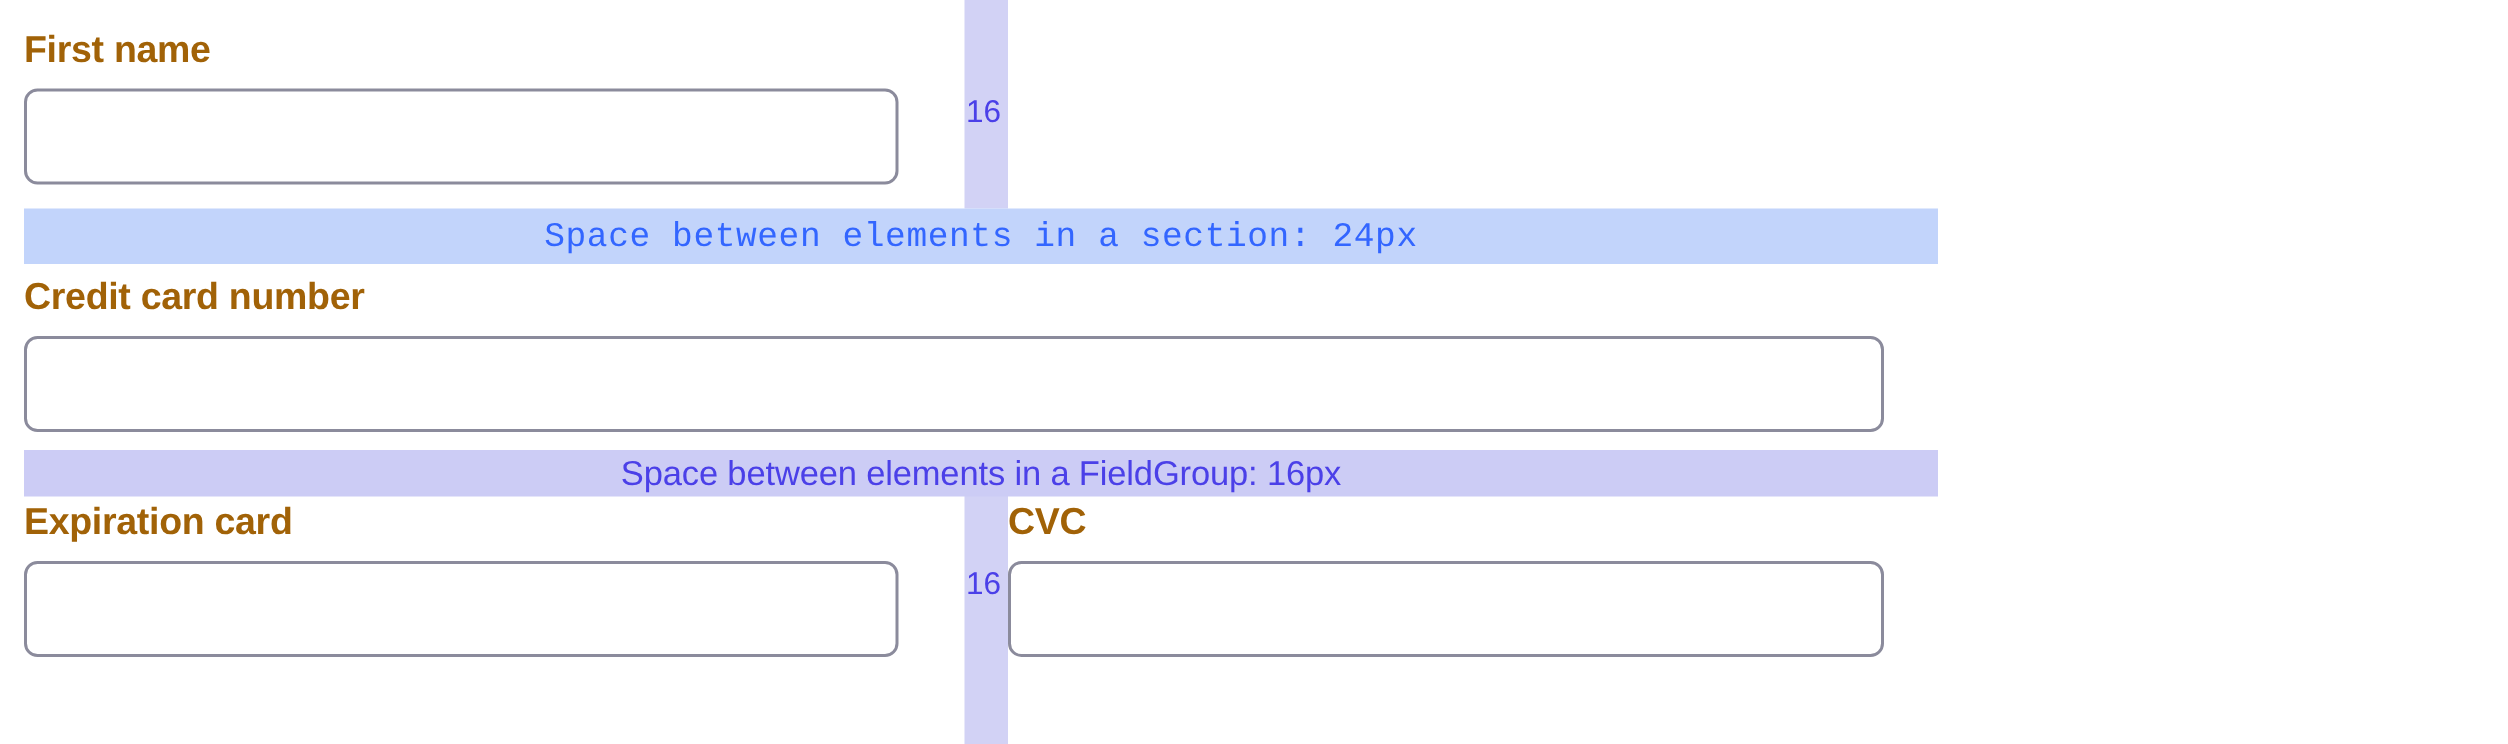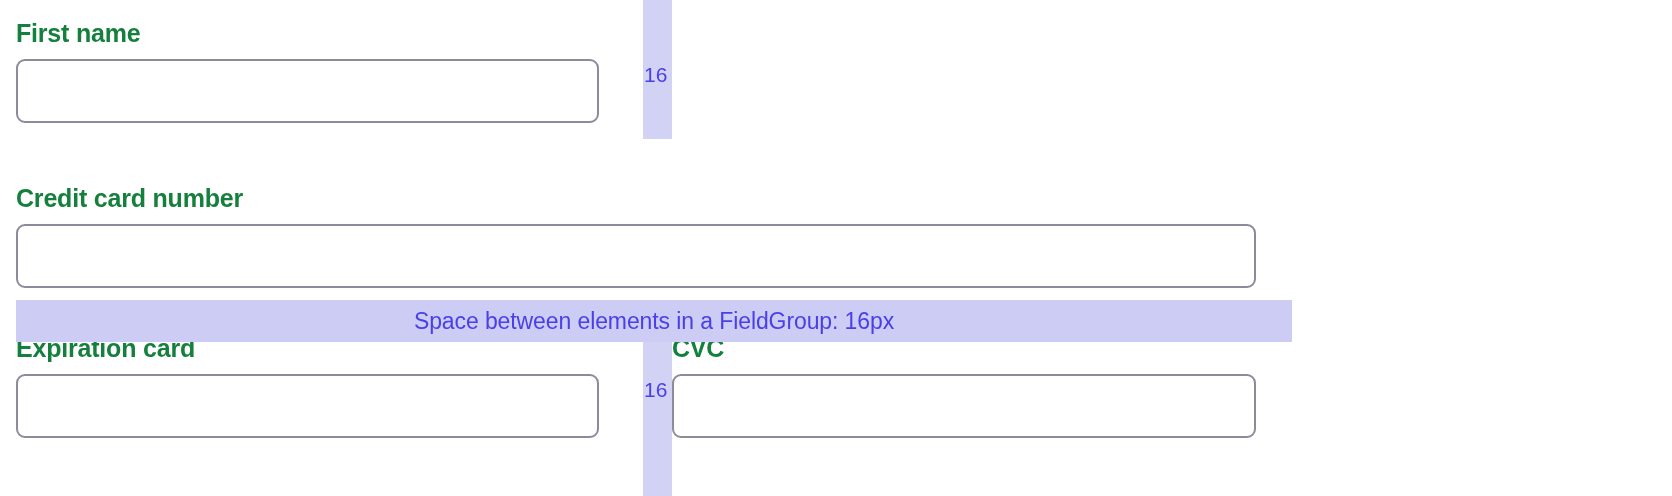--- a/index.html
+++ b/index.html
@@ -51,21 +51,21 @@
     position: absolute;
     top: 0;
   }
   .field.left  { left: 16px;  width: 583px; }
   .field.right { left: 672px; width: 584px; }
   .field.full  { left: 16px;  width: 1240px; }
 
   .field-label {
     font-size: 25px;
     font-weight: bold;
-    color: #15803d;
+    color: #a16207;
     line-height: 30px;
     letter-spacing: -0.2px;
     margin: 0 0 11px 0;
     white-space: nowrap;
   }
 
   .field-input {
     display: block;
     box-sizing: border-box;
     width: 100%;
@@ -123,29 +123,32 @@
   <div class="gap-band" style="top: 0px; height: 139px; background: rgb(210, 210, 245);"></div>
   <div class="gap-band-label" style="top: 64px; color: rgb(75, 64, 232);">16</div>
 
   <div class="row" style="top:18px; height:121px;">
     <div class="field left">
       <div class="field-label">First name</div>
       <input class="field-input" type="text" placeholder="" style="">
     </div>
   </div>
 
+  <div class="anno-band anno-section" style="top: 139px; height: 37px; background: rgb(194, 212, 251);">
+    <span class="anno-text" style="color: rgb(51, 102, 255);">Space between elements in a section: 24px</span>
+  </div>
 
   <div class="row" style="top:183px; height:115px;padding-left:40px;">
     <div class="field full">
       <div class="field-label">Credit card number</div>
       <input class="field-input" type="text" placeholder="" style="">
     </div>
   </div>
 
-  <div class="anno-band anno-fieldgroup" style="top: 300px; height: 42px; background: rgb(204, 204, 245);">
+  <div class="anno-band anno-fieldgroup" style="top: 300px; height: 31px; background: rgb(204, 204, 245);">
     <span class="anno-text" style="color: rgb(75, 64, 232);">Space between elements in a FieldGroup: 16px</span>
   </div>
 
   <div class="gap-band" style="top: 330px; height: 166px; background: rgb(210, 210, 245);"></div>
   <div class="gap-band-label" style="top: 379px; color: rgb(75, 64, 232);">16</div>
 
   <div class="row" style="top:333px; height:121px;">
     <div class="field left">
       <div class="field-label">Expiration card</div>
       <input class="field-input" type="text" placeholder="" style="">

